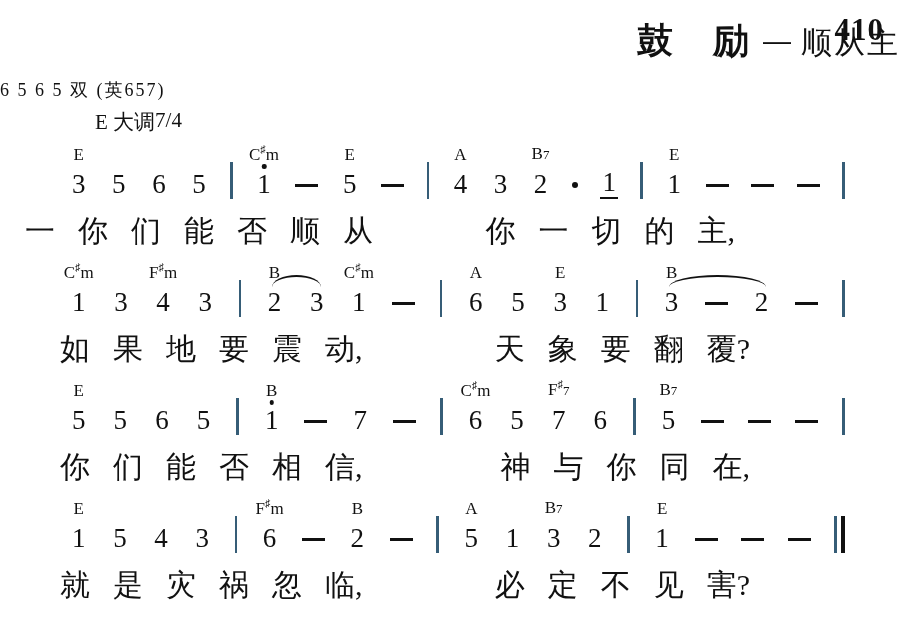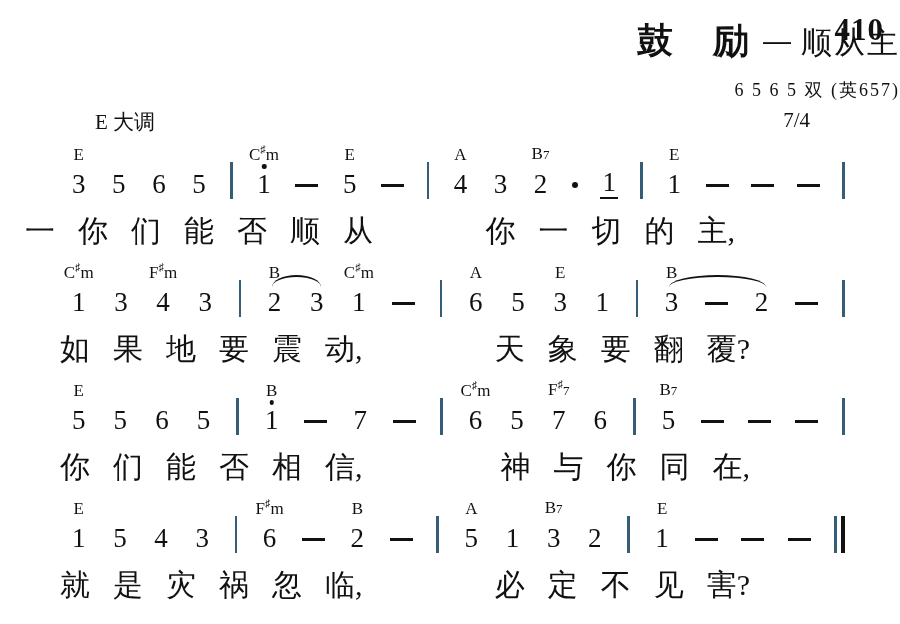--- a/index.html
+++ b/index.html
@@ -8,22 +8,22 @@
     font-family:"Liberation Serif","DejaVu Serif",serif;overflow:hidden;box-sizing:border-box;
     padding-top:12px;
   }
   
   .page-number{position:absolute;top:12px;right:16px;font-size:31px;font-weight:bold;letter-spacing:1px;}
   .title-row{text-align:right;margin-top:8px;line-height:42px;height:44px;
     font-family:"Liberation Sans","DejaVu Sans",sans-serif;}
   .title-main{font-size:36px;font-weight:bold;letter-spacing:2px;}
   .title-dash{font-size:28px;margin:0 10px 0 12px;vertical-align:3px;}
   .title-sub{font-size:31px;font-weight:400;letter-spacing:2px;}
-  .subtitle{text-align:right;margin-top:14px;font-size:18px;letter-spacing:2px;height:22px;}
-  .keyrow{display:flex;justify-content:space-between;margin:8px 90px 0 95px;font-size:21px;height:24px;}
+  .subtitle{text-align:left;margin-top:14px;font-size:18px;letter-spacing:2px;height:22px;}
+  .keyrow{display:flex;justify-content:flex-start;margin:8px 90px 0 95px;font-size:21px;height:24px;}
 
   
   .notes-row{
     position:relative;display:flex;justify-content:space-between;align-items:flex-end;
     margin:12px 55px 0 70px;padding-top:25px;height:30px;
   }
   .tok{position:relative;font-size:27px;line-height:30px;text-align:center;}
   .num{display:inline-block;padding:0 2px;}
   .num.under{border-bottom:2.5px solid #111;}
   .chord{

